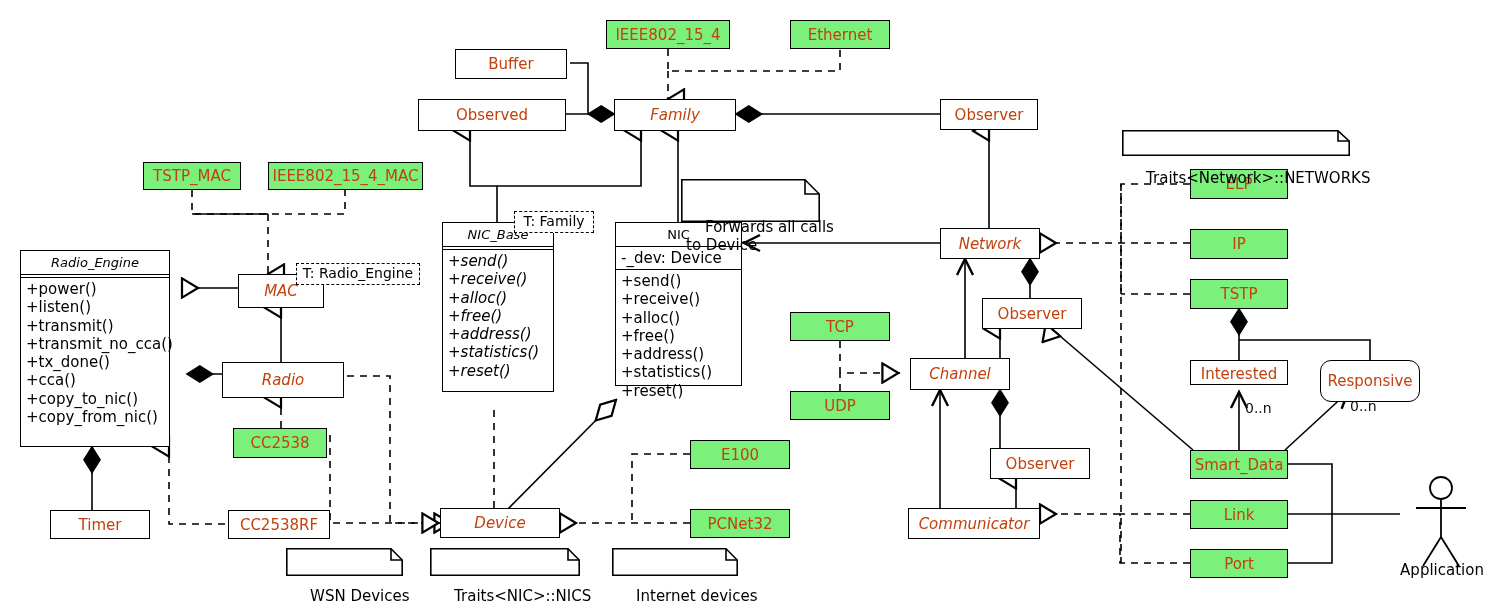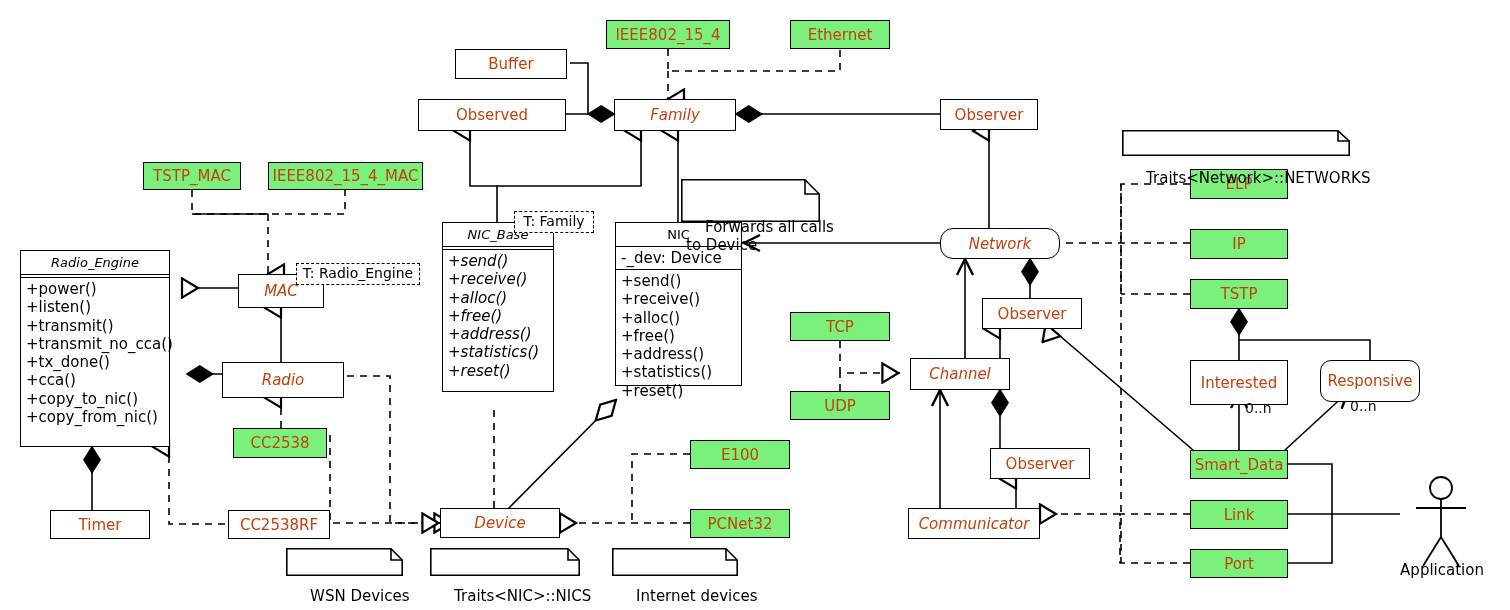--- a/index.html
+++ b/index.html
@@ -286,21 +286,21 @@
     <span class="ntxt">Traits&lt;NIC&gt;::NICS</span>
   </div>
   <div class="note" style="left:612px;top:548px;width:126px;height:28px;">
     <svg class="nbg" viewBox="0 0 126 28" preserveAspectRatio="none">
       <path d="M0.8,0.8 L114,0.8 L125.2,12 L125.2,27.2 L0.8,27.2 Z" fill="#fff" stroke="#000" stroke-width="1.6"></path>
       <path d="M114,0.8 L114,12 L125.2,12" fill="none" stroke="#000" stroke-width="1.6"></path>
     </svg>
     <span class="ntxt">Internet devices</span>
   </div>
 
-  <div class="box ital" style="left:940px;top:228px;width:120px;height:31px;border-radius:13px;">
+  <div class="box ital" style="left:940px;top:228px;width:100px;height:31px;">
     <div class="title">Network</div>
   </div>
   <div class="box" style="left:982px;top:298px;width:100px;height:31px;">
     <div class="title">Observer</div>
   </div>
   <div class="box ital" style="left:910px;top:358px;width:100px;height:32px;">
     <div class="title">Channel</div>
   </div>
   <div class="box" style="left:990px;top:448px;width:100px;height:31px;">
     <div class="title">Observer</div>
@@ -333,21 +333,21 @@
   <div class="box green" style="left:1190px;top:169px;width:98px;height:30px;">
     <div class="title">ELP</div>
   </div>
   <div class="box green" style="left:1190px;top:229px;width:98px;height:30px;">
     <div class="title">IP</div>
   </div>
   <div class="box green" style="left:1190px;top:279px;width:98px;height:30px;">
     <div class="title">TSTP</div>
   </div>
 
-  <div class="box" style="left:1190px;top:360px;width:98px;height:45px;">
+  <div class="box" style="left:1190px;top:360px;width:98px;height:25px;">
     <div class="title">Interested</div>
   </div>
   <div class="box" style="left:1320px;top:360px;width:100px;height:42px;border-radius:11px;">
     <div class="title">Responsive</div>
   </div>
 
   <div class="mult" style="left:1245px;top:400px;">0..n</div>
   <div class="mult" style="left:1350px;top:398px;">0..n</div>
 
   <div class="box green" style="left:1190px;top:450px;width:98px;height:29px;">

